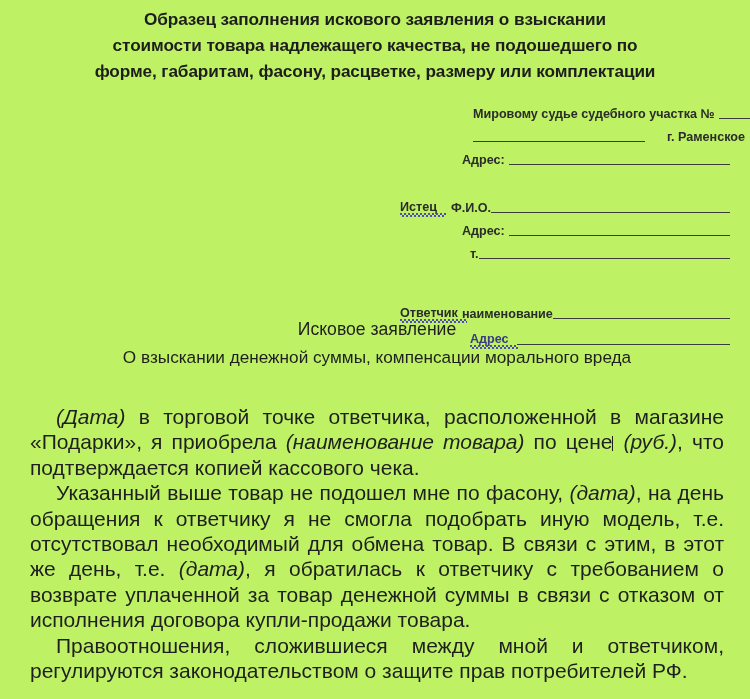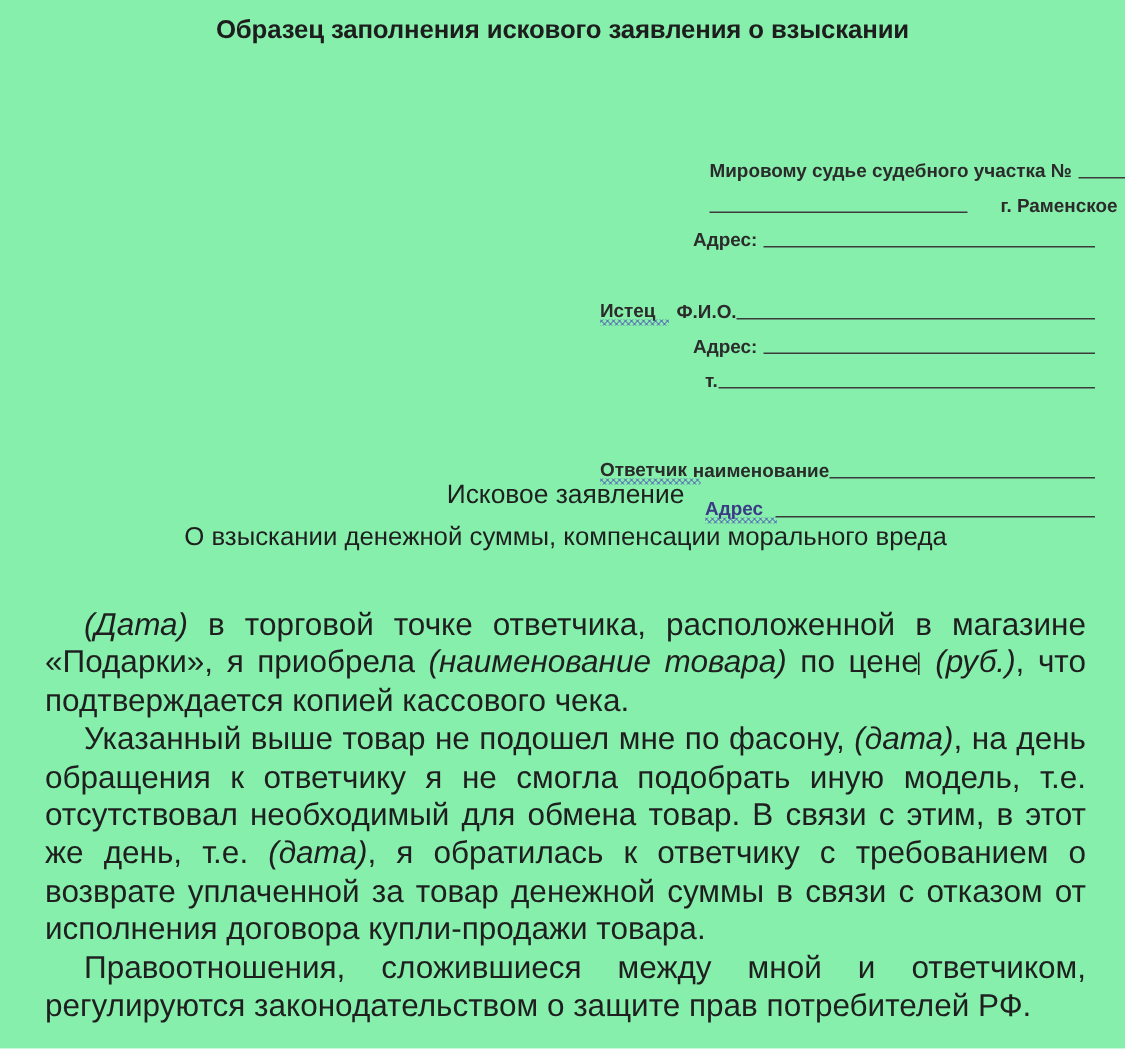--- a/index.html
+++ b/index.html
@@ -14,21 +14,21 @@
     overflow: hidden;
     font-family: "Liberation Sans", "DejaVu Sans", sans-serif;
     color: #231f20;
     -webkit-font-smoothing: antialiased;
   }
 
   .page {
     position: relative;
     width: 750px;
     height: 699px;
-    background: #86efac;
+    background: #bef264;
   }
 
   
   .doc-title {
     position: absolute;
     left: 74px;
     top: 6px;
     width: 602px;
     text-align: center;
     font-weight: bold;
@@ -137,20 +137,22 @@
     margin: 0 1px 0 0;
   }
 </style>
 </head>
 <body>
 
 <div class="page">
 
   <div class="doc-title">
     <span class="tl">Образец заполнения искового заявления о взыскании</span>
+    <span class="tl">стоимости товара надлежащего качества, не подошедшего по</span>
+    <span class="tl">форме, габаритам, фасону, расцветке, размеру или комплектации</span>
   </div>
 
   <div class="addr-block">
 
     <div class="addr-row">
       <span class="lbl indent-73">Мировому судье судебного участка №</span>
       <span class="rule short pad-left"></span>
     </div>
 
     <div class="addr-row">

